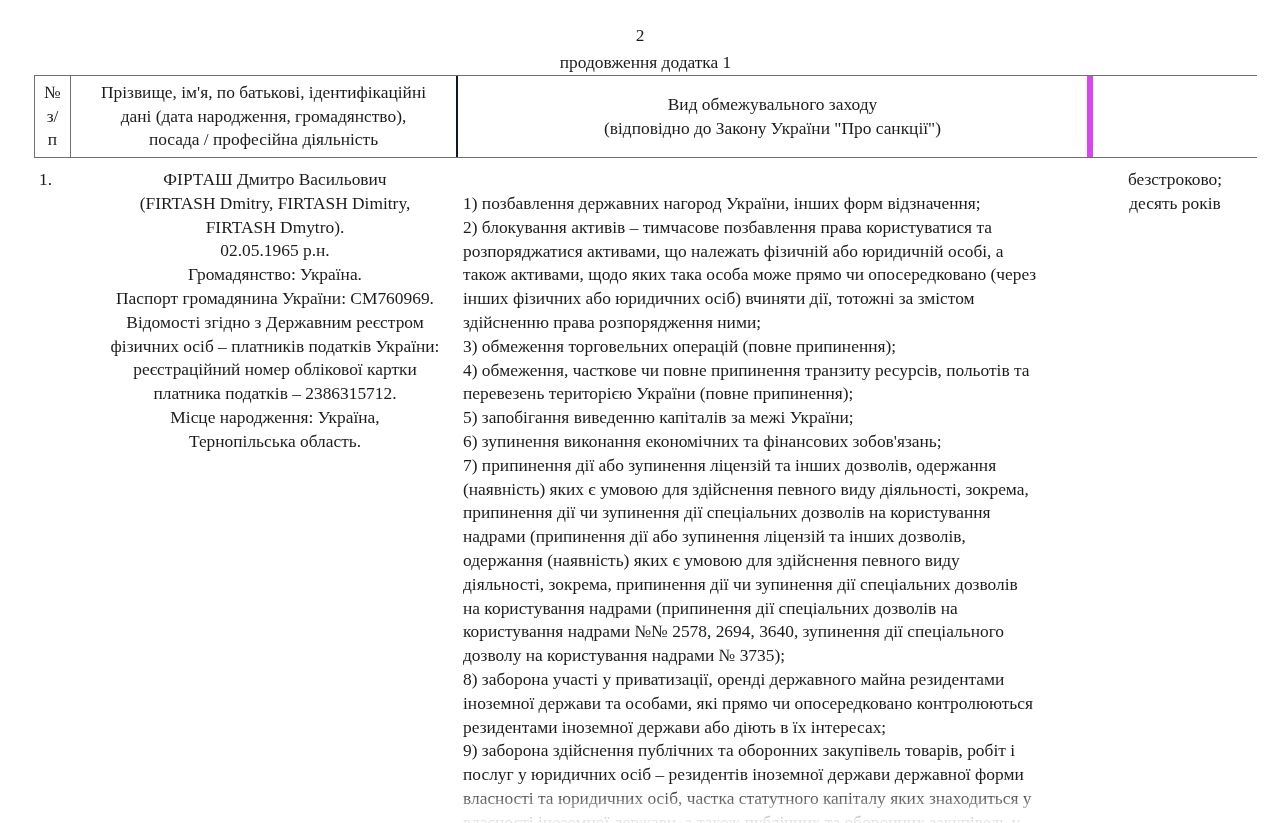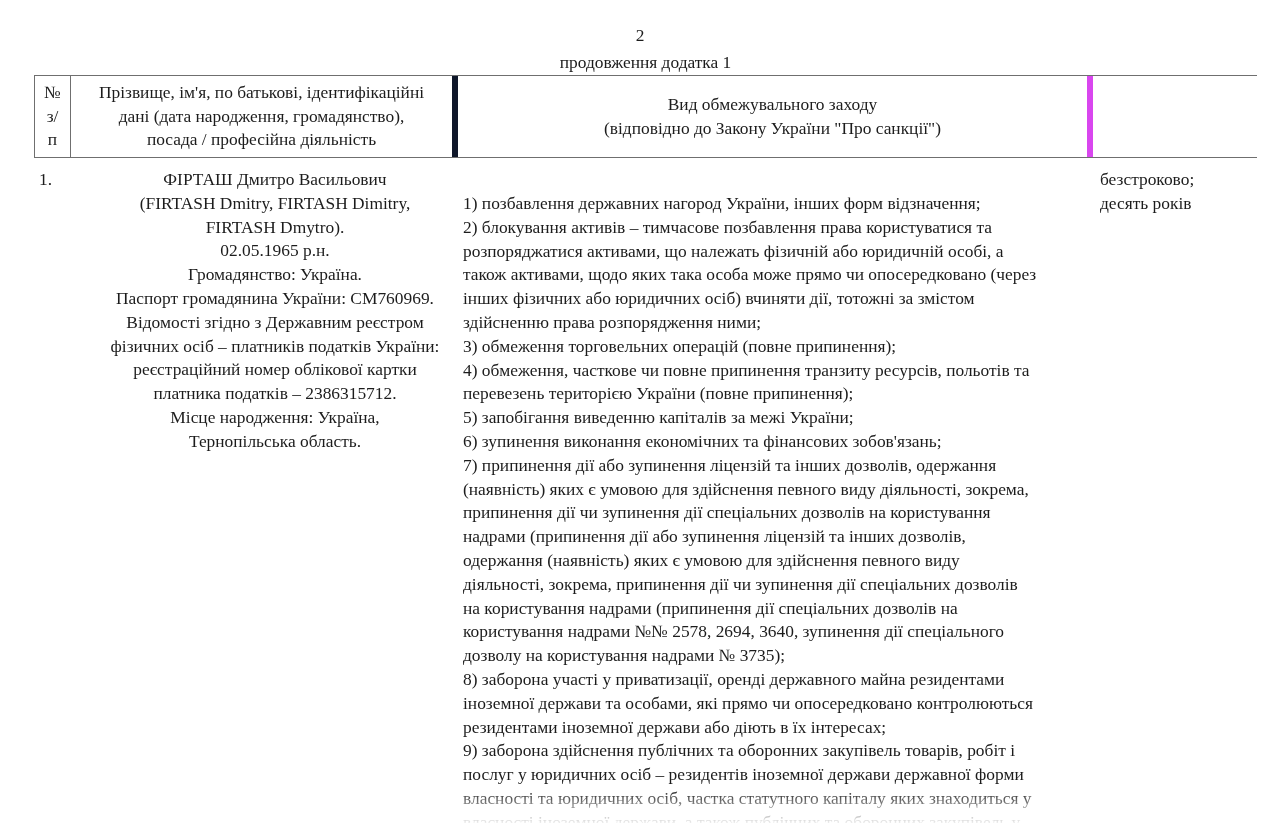--- a/index.html
+++ b/index.html
@@ -28,27 +28,27 @@
     border-top:1px solid #6f6f6f;
     border-bottom:1px solid #6f6f6f;
     display:flex;
   }
   .th{
     box-sizing:border-box;
     display:flex;align-items:center;justify-content:center;
     text-align:center;
   }
   .col-num{width:37px;border-left:1px solid #6f6f6f;border-right:1px solid #6f6f6f;}
-  .col-person{width:387px;border-right:6px solid #0f172a;}
+  .col-person{width:387px;border-right:2px solid #0f172a;}
   .col-measure{width:635px;border-right:6px solid #d946ef;}
   .col-term{flex:1;}
   .cell-num{position:absolute;left:39px;top:168px;width:30px;}
   .cell-person{position:absolute;left:79px;top:168px;width:392px;text-align:center;}
   .cell-measures{position:absolute;left:463px;top:168px;width:648px;margin-top:24px;}
-  .cell-term{position:absolute;left:1100px;top:168px;width:150px;}
+  .cell-term{position:absolute;left:1100px;top:168px;width:150px;text-align:center;}
   .bottom-fade{
     position:absolute;left:0;top:789px;width:1280px;height:34px;
     background:linear-gradient(to bottom,
       rgba(255,255,255,0) 0%,
       rgba(255,255,255,0.45) 45%,
       rgba(255,255,255,0.92) 100%);
     pointer-events:none;
   }
 </style>
 </head>

